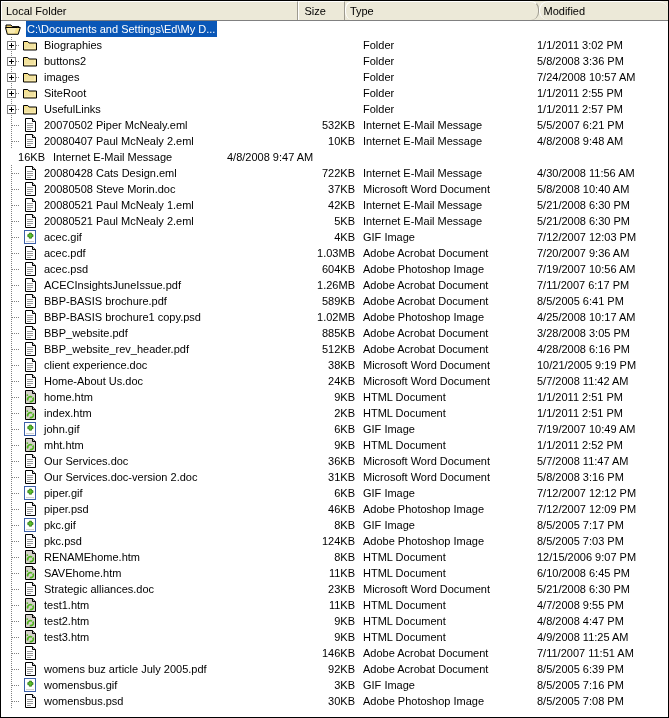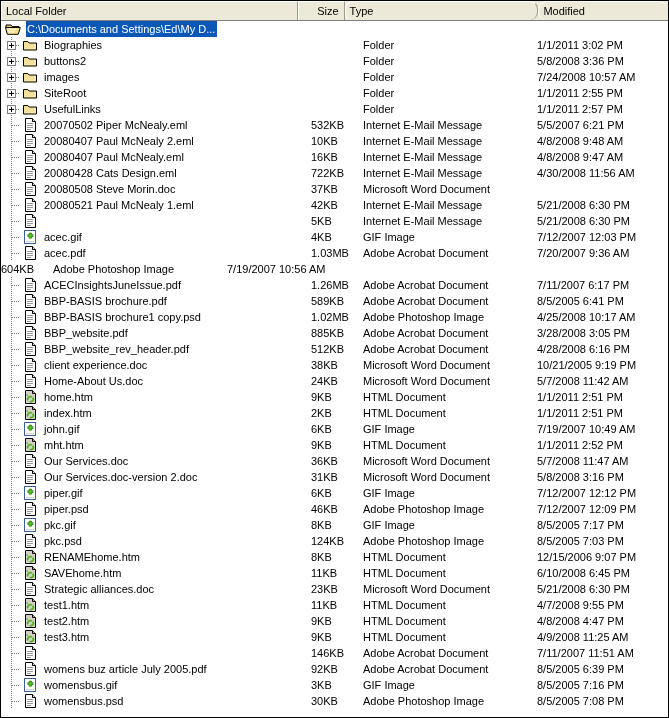--- a/index.html
+++ b/index.html
@@ -44,21 +44,21 @@
     background: #ece9d8;
     border-right: 1px solid #9d9a8f;
     border-top: 1px solid #ffffff;
     border-left: 1px solid #ffffff;
     font-size: 11px;
     color: #000000;
     white-space: nowrap;
     overflow: hidden;
   }
   .col-head.name  { width: 310px; }
-  .col-head.size  { width: 48px; text-align: right; padding-right: 5px; }
+  .col-head.size  { width: 48px; text-align: right; padding-right: 18px; }
   .col-head.type  { width: 202px; border-radius: 8px; }
   .col-head.mod   { width: 135px; border-right: none; border-radius: 9px; }
 
   
   .rows {
     position: relative;
   }
   .row {
     display: flex;
     height: 16px;
@@ -77,21 +77,21 @@
     width: 310px;
     box-sizing: border-box;
     position: relative;
     display: flex;
     align-items: center;
     overflow: hidden;
   }
   .cell-size {
     width: 48px;
     box-sizing: border-box;
-    text-align: left;
+    text-align: right;
     padding-right: 4px;
     overflow: hidden;
   }
   .cell-type {
     width: 174px;
     box-sizing: border-box;
     padding-left: 4px;
     overflow: hidden;
   }
   .cell-mod {
@@ -337,34 +337,20 @@
               <path d="M5 6.5h6M5 8.5h6M5 10.5h6M5 12.5h4" stroke="#9a9a9a" stroke-width="1"></path>
             </svg>
           </span>
           <span class="name-text">20080407 Paul McNealy 2.eml</span>
         </div>
         <div class="cell-size">10KB</div>
         <div class="cell-type">Internet E-Mail Message</div>
         <div class="cell-mod">4/8/2008 9:48 AM</div>
       </div>
       <div class="row">
-        <div class="cell-name">
-          <div class="indent">
-            <div class="vline"></div>
-            <div class="hline"></div>
-          </div>
-          <span class="icon">
-            <svg width="16" height="16" viewBox="0 0 16 16">
-              <path d="M3.5 1.5h7l3 3v10h-10z" fill="#ffffff" stroke="#000" stroke-width="1"></path>
-              <path d="M10.5 1.5v3h3" fill="#dcdcdc" stroke="#000" stroke-width="1"></path>
-              <path d="M5 6.5h6M5 8.5h6M5 10.5h6M5 12.5h4" stroke="#9a9a9a" stroke-width="1"></path>
-            </svg>
-          </span>
-          <span class="name-text">20080407 Paul McNealy.eml</span>
-        </div>
         <div class="cell-size">16KB</div>
         <div class="cell-type">Internet E-Mail Message</div>
         <div class="cell-mod">4/8/2008 9:47 AM</div>
       </div>
       <div class="row">
         <div class="cell-name">
           <div class="indent">
             <div class="vline"></div>
             <div class="hline"></div>
           </div>
@@ -391,20 +377,21 @@
             <svg width="16" height="16" viewBox="0 0 16 16">
               <path d="M3.5 1.5h7l3 3v10h-10z" fill="#ffffff" stroke="#000" stroke-width="1"></path>
               <path d="M10.5 1.5v3h3" fill="#dcdcdc" stroke="#000" stroke-width="1"></path>
               <path d="M5 6.5h6M5 8.5h6M5 10.5h6M5 12.5h4" stroke="#9a9a9a" stroke-width="1"></path>
             </svg>
           </span>
           <span class="name-text">20080508 Steve Morin.doc</span>
         </div>
         <div class="cell-size">37KB</div>
         <div class="cell-type">Microsoft Word Document</div>
+        <div class="cell-mod">5/8/2008 10:40 AM</div>
       </div>
       <div class="row">
         <div class="cell-name">
           <div class="indent">
             <div class="vline"></div>
             <div class="hline"></div>
           </div>
           <span class="icon">
             <svg width="16" height="16" viewBox="0 0 16 16">
               <path d="M3.5 1.5h7l3 3v10h-10z" fill="#ffffff" stroke="#000" stroke-width="1"></path>
@@ -424,20 +411,21 @@
             <div class="vline"></div>
             <div class="hline"></div>
           </div>
           <span class="icon">
             <svg width="16" height="16" viewBox="0 0 16 16">
               <path d="M3.5 1.5h7l3 3v10h-10z" fill="#ffffff" stroke="#000" stroke-width="1"></path>
               <path d="M10.5 1.5v3h3" fill="#dcdcdc" stroke="#000" stroke-width="1"></path>
               <path d="M5 6.5h6M5 8.5h6M5 10.5h6M5 12.5h4" stroke="#9a9a9a" stroke-width="1"></path>
             </svg>
           </span>
+          <span class="name-text">20080521 Paul McNealy 2.eml</span>
         </div>
         <div class="cell-size">5KB</div>
         <div class="cell-type">Internet E-Mail Message</div>
         <div class="cell-mod">5/21/2008 6:30 PM</div>
       </div>
       <div class="row">
         <div class="cell-name">
           <div class="indent">
             <div class="vline"></div>
             <div class="hline"></div>
@@ -468,20 +456,34 @@
               <path d="M5 6.5h6M5 8.5h6M5 10.5h6M5 12.5h4" stroke="#9a9a9a" stroke-width="1"></path>
             </svg>
           </span>
           <span class="name-text">acec.pdf</span>
         </div>
         <div class="cell-size">1.03MB</div>
         <div class="cell-type">Adobe Acrobat Document</div>
         <div class="cell-mod">7/20/2007 9:36 AM</div>
       </div>
       <div class="row">
+        <div class="cell-name">
+          <div class="indent">
+            <div class="vline"></div>
+            <div class="hline"></div>
+          </div>
+          <span class="icon">
+            <svg width="16" height="16" viewBox="0 0 16 16">
+              <path d="M3.5 1.5h7l3 3v10h-10z" fill="#ffffff" stroke="#000" stroke-width="1"></path>
+              <path d="M10.5 1.5v3h3" fill="#dcdcdc" stroke="#000" stroke-width="1"></path>
+              <path d="M5 6.5h6M5 8.5h6M5 10.5h6M5 12.5h4" stroke="#9a9a9a" stroke-width="1"></path>
+            </svg>
+          </span>
+          <span class="name-text">acec.psd</span>
+        </div>
         <div class="cell-size">604KB</div>
         <div class="cell-type">Adobe Photoshop Image</div>
         <div class="cell-mod">7/19/2007 10:56 AM</div>
       </div>
       <div class="row">
         <div class="cell-name">
           <div class="indent">
             <div class="vline"></div>
             <div class="hline"></div>
           </div>

